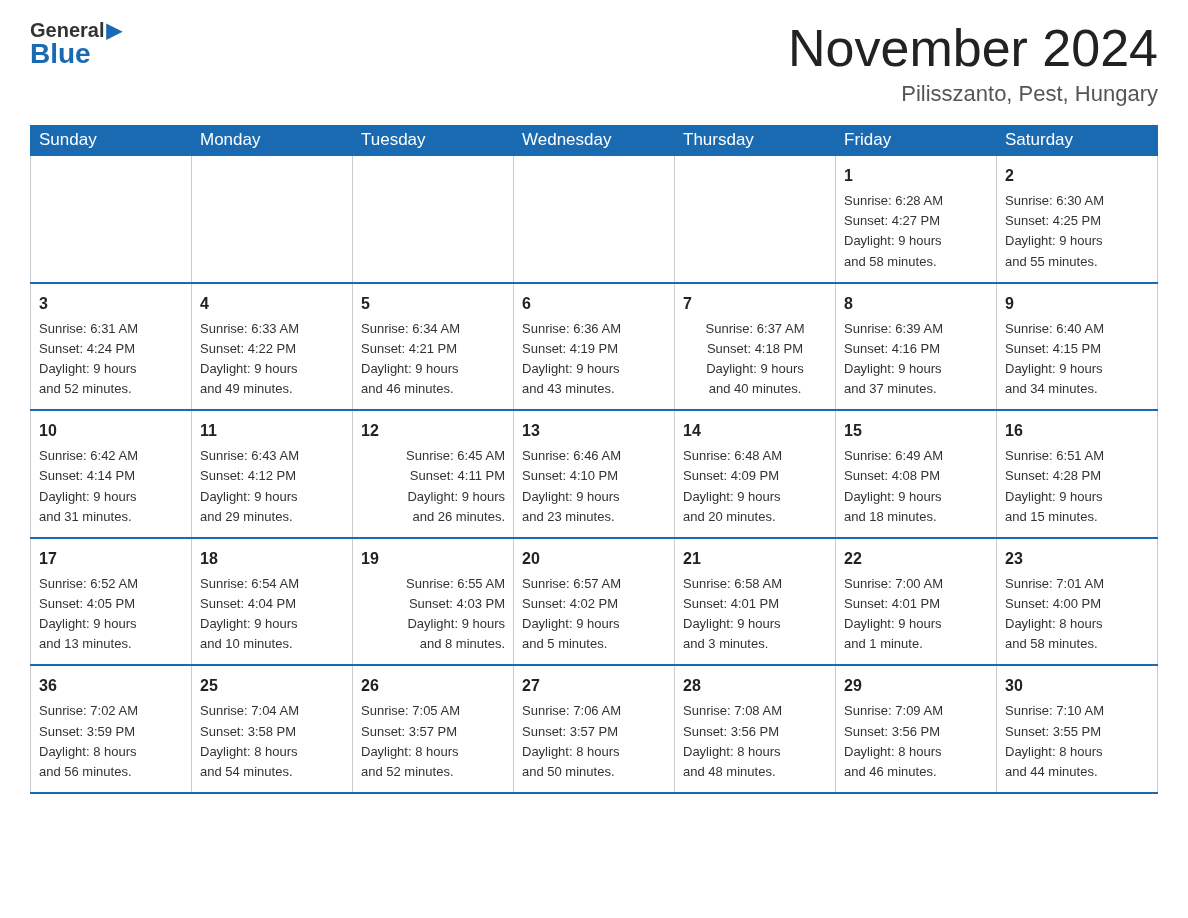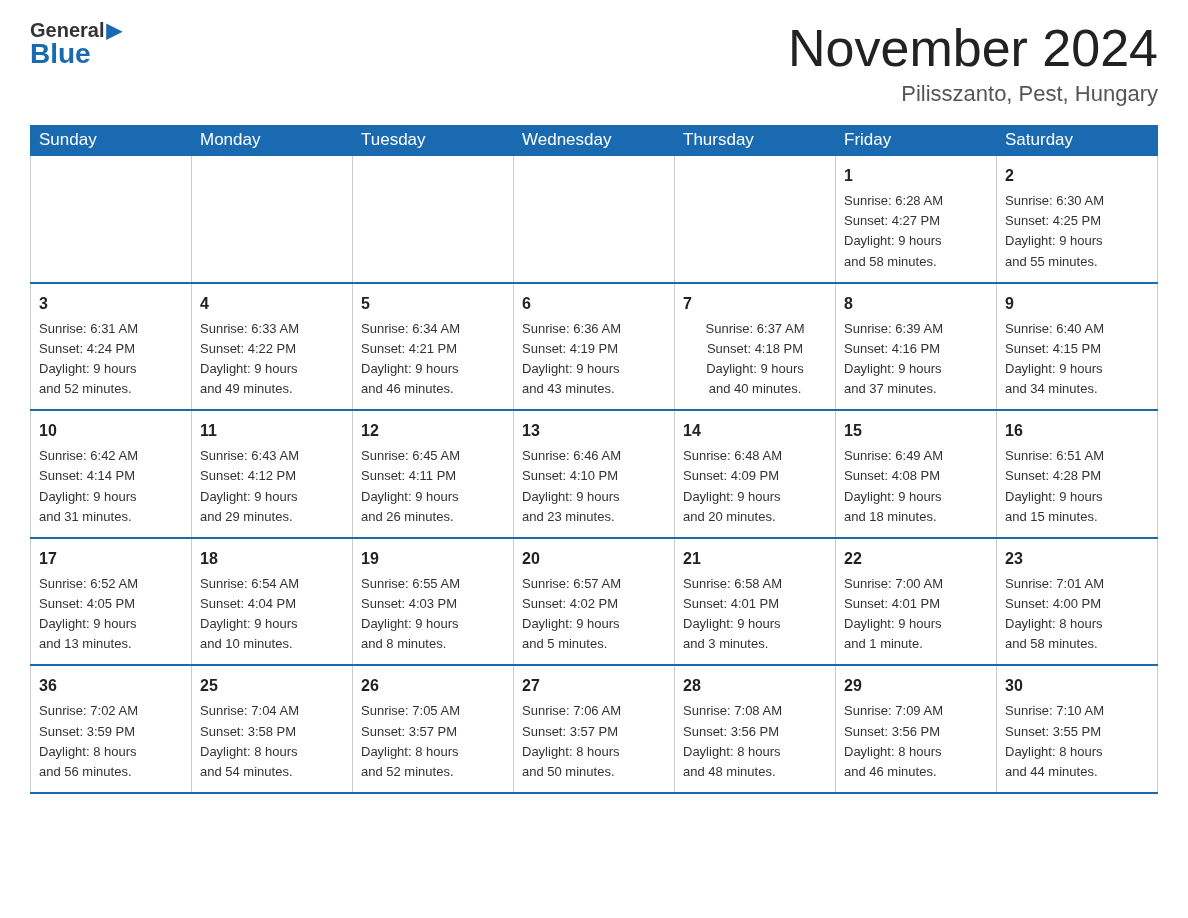--- a/index.html
+++ b/index.html
@@ -208,21 +208,21 @@
         </td>
         <td>
           <span class="day-number">11</span>
           <div class="day-info" style="white-space: pre-line;">Sunrise: 6:43 AM
 Sunset: 4:12 PM
 Daylight: 9 hours
 and 29 minutes.</div>
         </td>
         <td>
           <span class="day-number">12</span>
-          <div class="day-info" style="white-space: pre-line;">Sunrise: 6:45 AM
+          <div class="day-info" style="white-space: pre-line; text-align: right;">Sunrise: 6:45 AM
 Sunset: 4:11 PM
 Daylight: 9 hours
 and 26 minutes.</div>
         </td>
         <td>
           <span class="day-number">13</span>
           <div class="day-info" style="white-space: pre-line;">Sunrise: 6:46 AM
 Sunset: 4:10 PM
 Daylight: 9 hours
 and 23 minutes.</div>
@@ -259,21 +259,21 @@
         </td>
         <td>
           <span class="day-number">18</span>
           <div class="day-info" style="white-space: pre-line;">Sunrise: 6:54 AM
 Sunset: 4:04 PM
 Daylight: 9 hours
 and 10 minutes.</div>
         </td>
         <td>
           <span class="day-number">19</span>
-          <div class="day-info" style="white-space: pre-line;">Sunrise: 6:55 AM
+          <div class="day-info" style="white-space: pre-line; text-align: right;">Sunrise: 6:55 AM
 Sunset: 4:03 PM
 Daylight: 9 hours
 and 8 minutes.</div>
         </td>
         <td>
           <span class="day-number">20</span>
           <div class="day-info" style="white-space: pre-line;">Sunrise: 6:57 AM
 Sunset: 4:02 PM
 Daylight: 9 hours
 and 5 minutes.</div>

